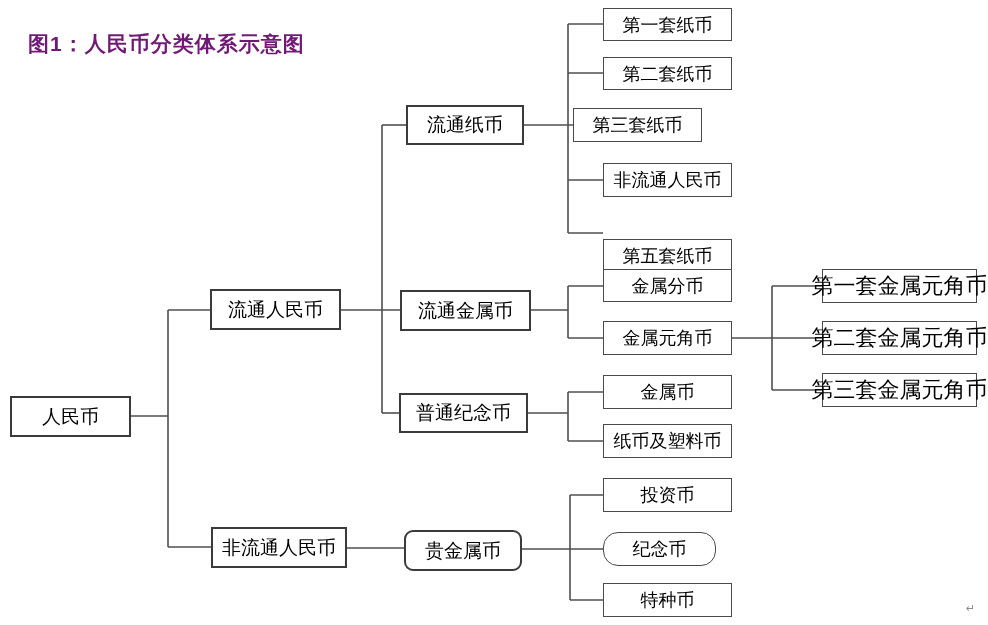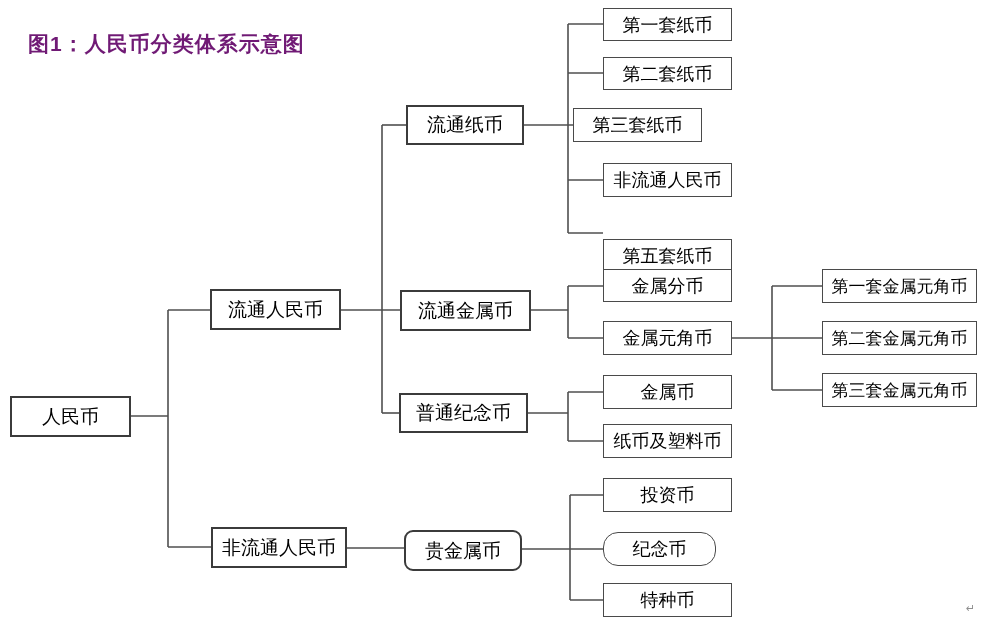--- a/index.html
+++ b/index.html
@@ -20,21 +20,21 @@
   .node{
     position:absolute;
     background:#fff;
     border:2px solid #3b3b3b;
     display:flex;align-items:center;justify-content:center;
     color:#000;white-space:nowrap;
     box-sizing:border-box;
     font-size:19px;
   }
   .node.small{border:1.5px solid #4a4a4a;font-size:18px;}
-  .node.wide{border:1.5px solid #4a4a4a;font-size:17px;}
+  .node.wide{border:1.5px solid #4a4a4a;font-size:22px;}
   
   #n-renminbi{left:10px;top:396px;width:121px;height:41px;}
   #n-circulating{left:210px;top:289px;width:131px;height:41px;}
   #n-noncirculating{left:211px;top:527px;width:136px;height:41px;}
   #n-circpaper{left:406px;top:105px;width:118px;height:40px;}
   #n-circmetal{left:400px;top:290px;width:131px;height:41px;}
   #n-ordcommem{left:399px;top:393px;width:129px;height:40px;}
   #n-preciousmetal{left:404px;top:530px;width:118px;height:41px;border-radius:9px;}
   
   #n-paper1{left:603px;top:8px;width:129px;height:33px;}

